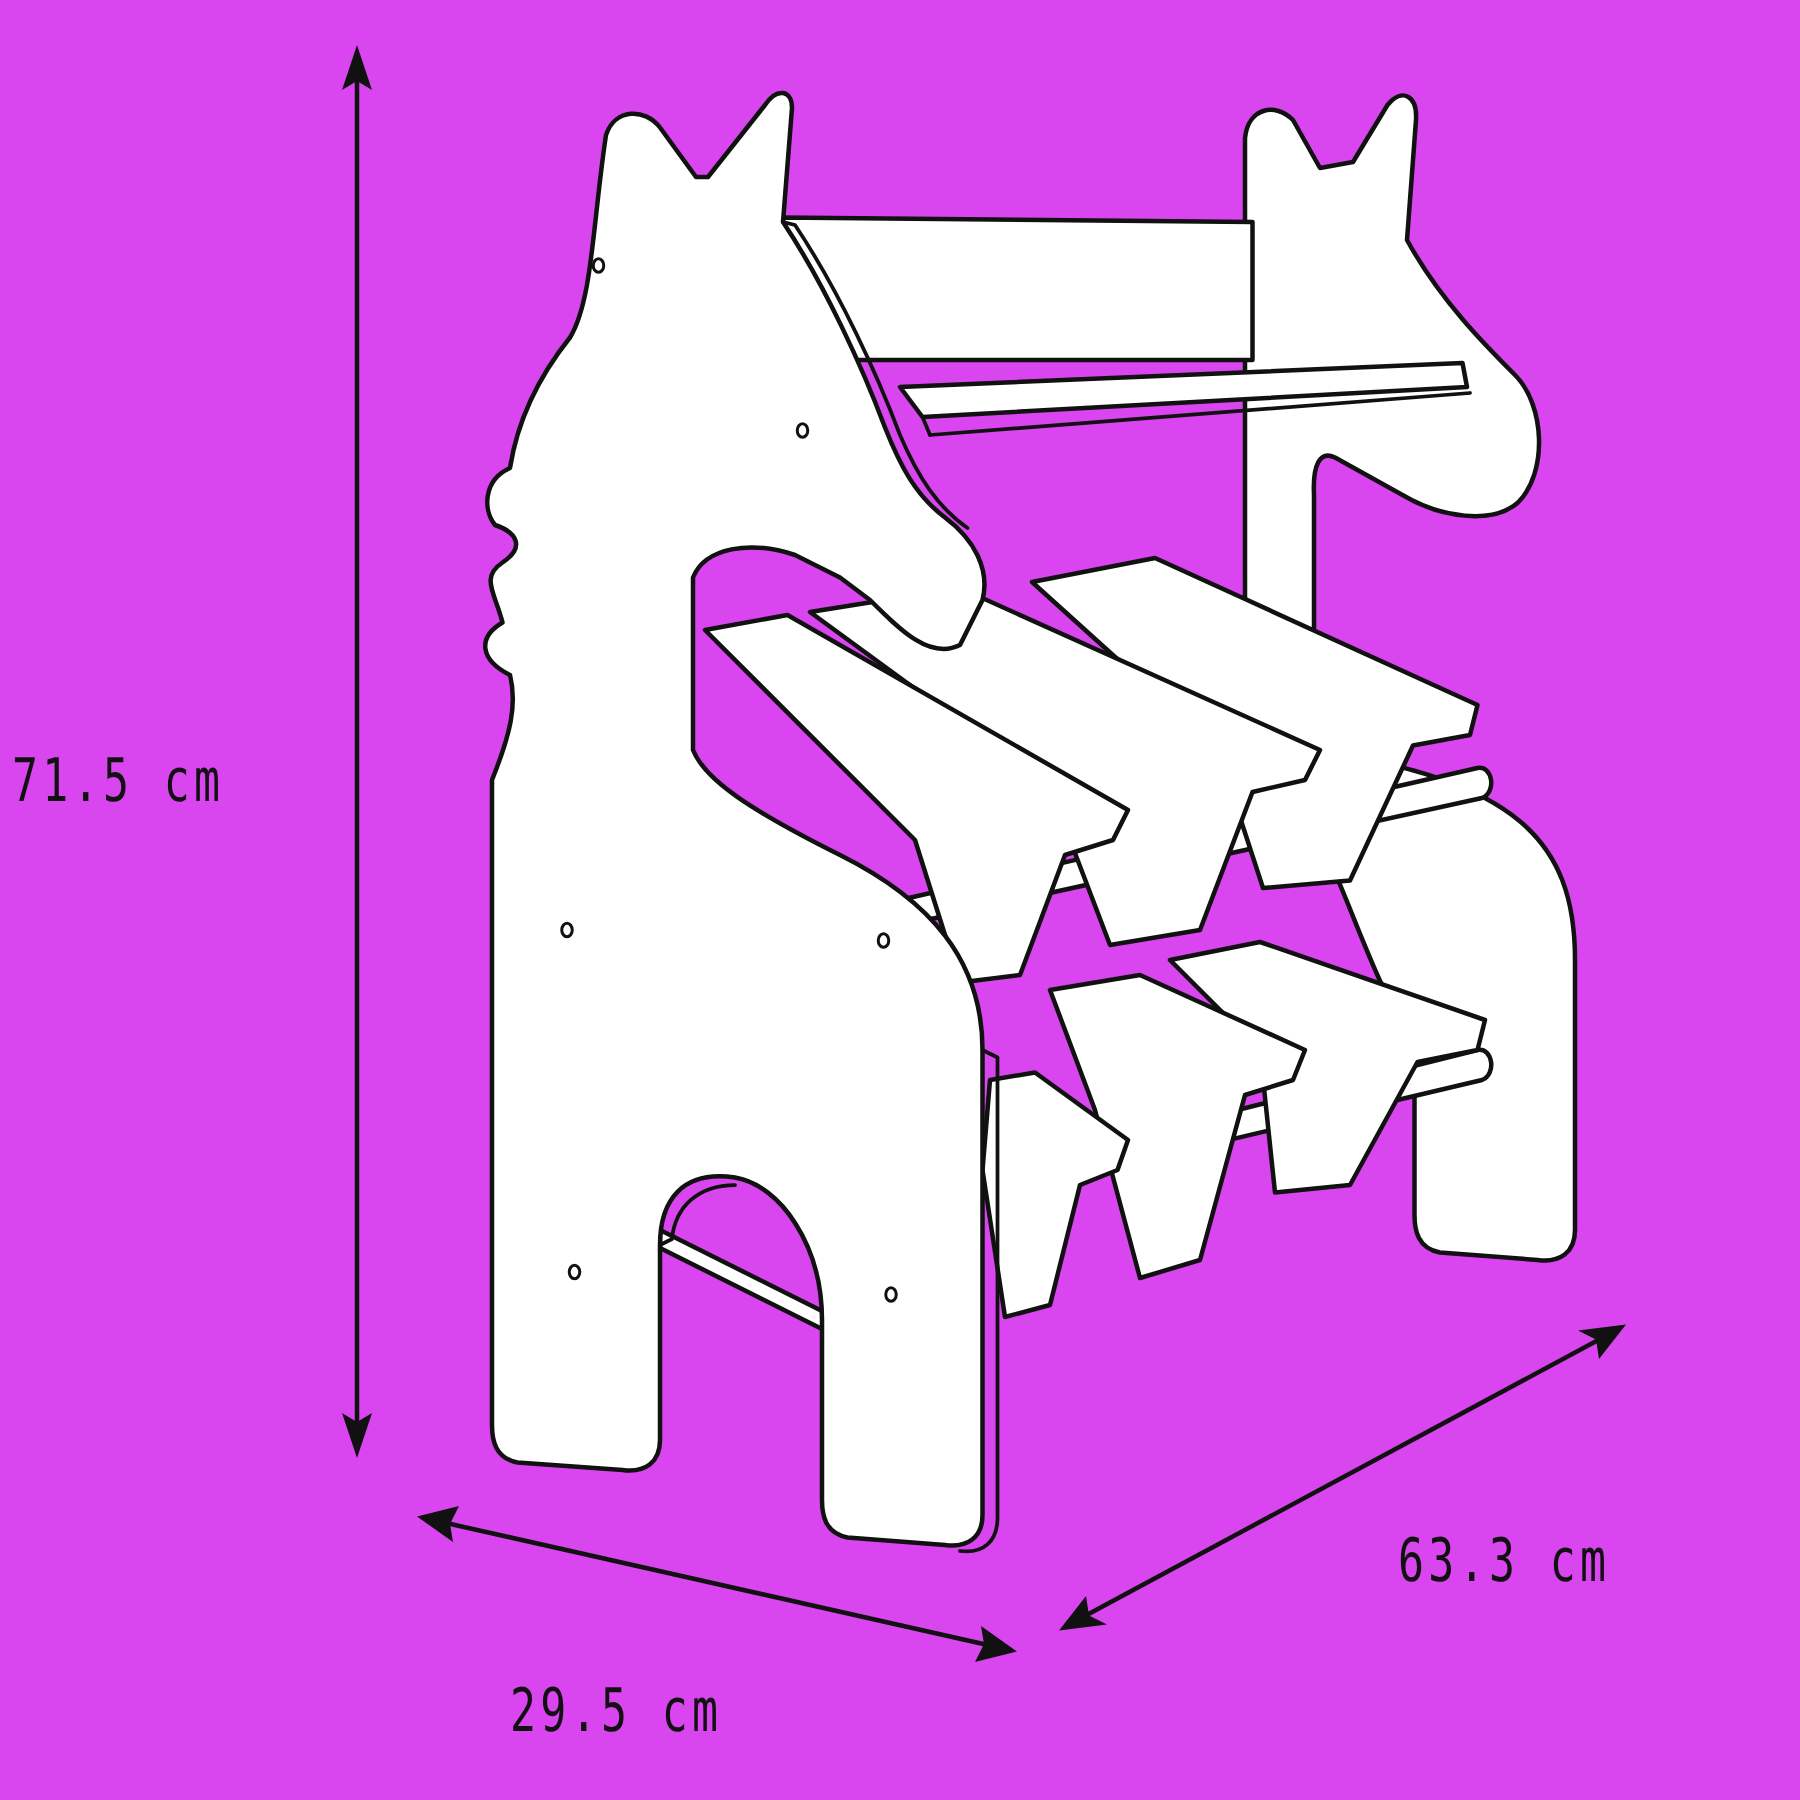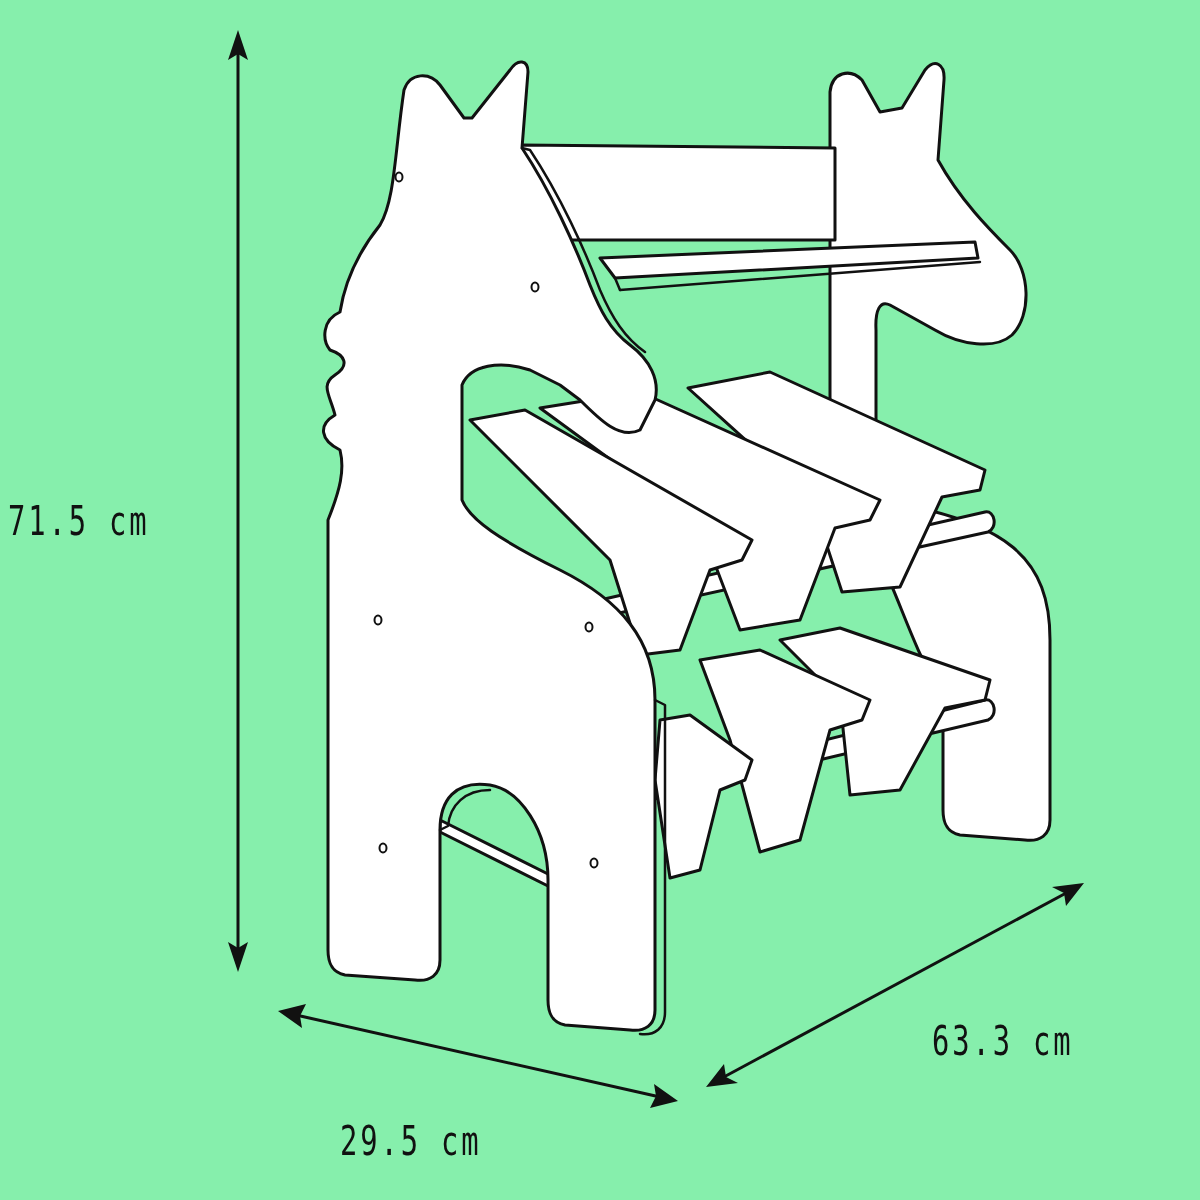--- a/index.html
+++ b/index.html
@@ -1,20 +1,20 @@
 <!DOCTYPE html>
 <html><head>
 <meta charset="utf-8">
 <style>
   html, body { margin: 0; padding: 0; background: #ffffff; }
   #canvas {
     position: relative;
     width: 1200px;
     height: 1200px;
-    background: #86efac;
+    background: #d946ef;
     overflow: hidden;
   }
   svg.drawing {
     position: absolute; left: 0; top: 0;
     width: 1200px; height: 1200px;
   }
   .dim-label {
     position: absolute;
     font-family: "DejaVu Sans Mono", monospace;
     font-size: 40px;

